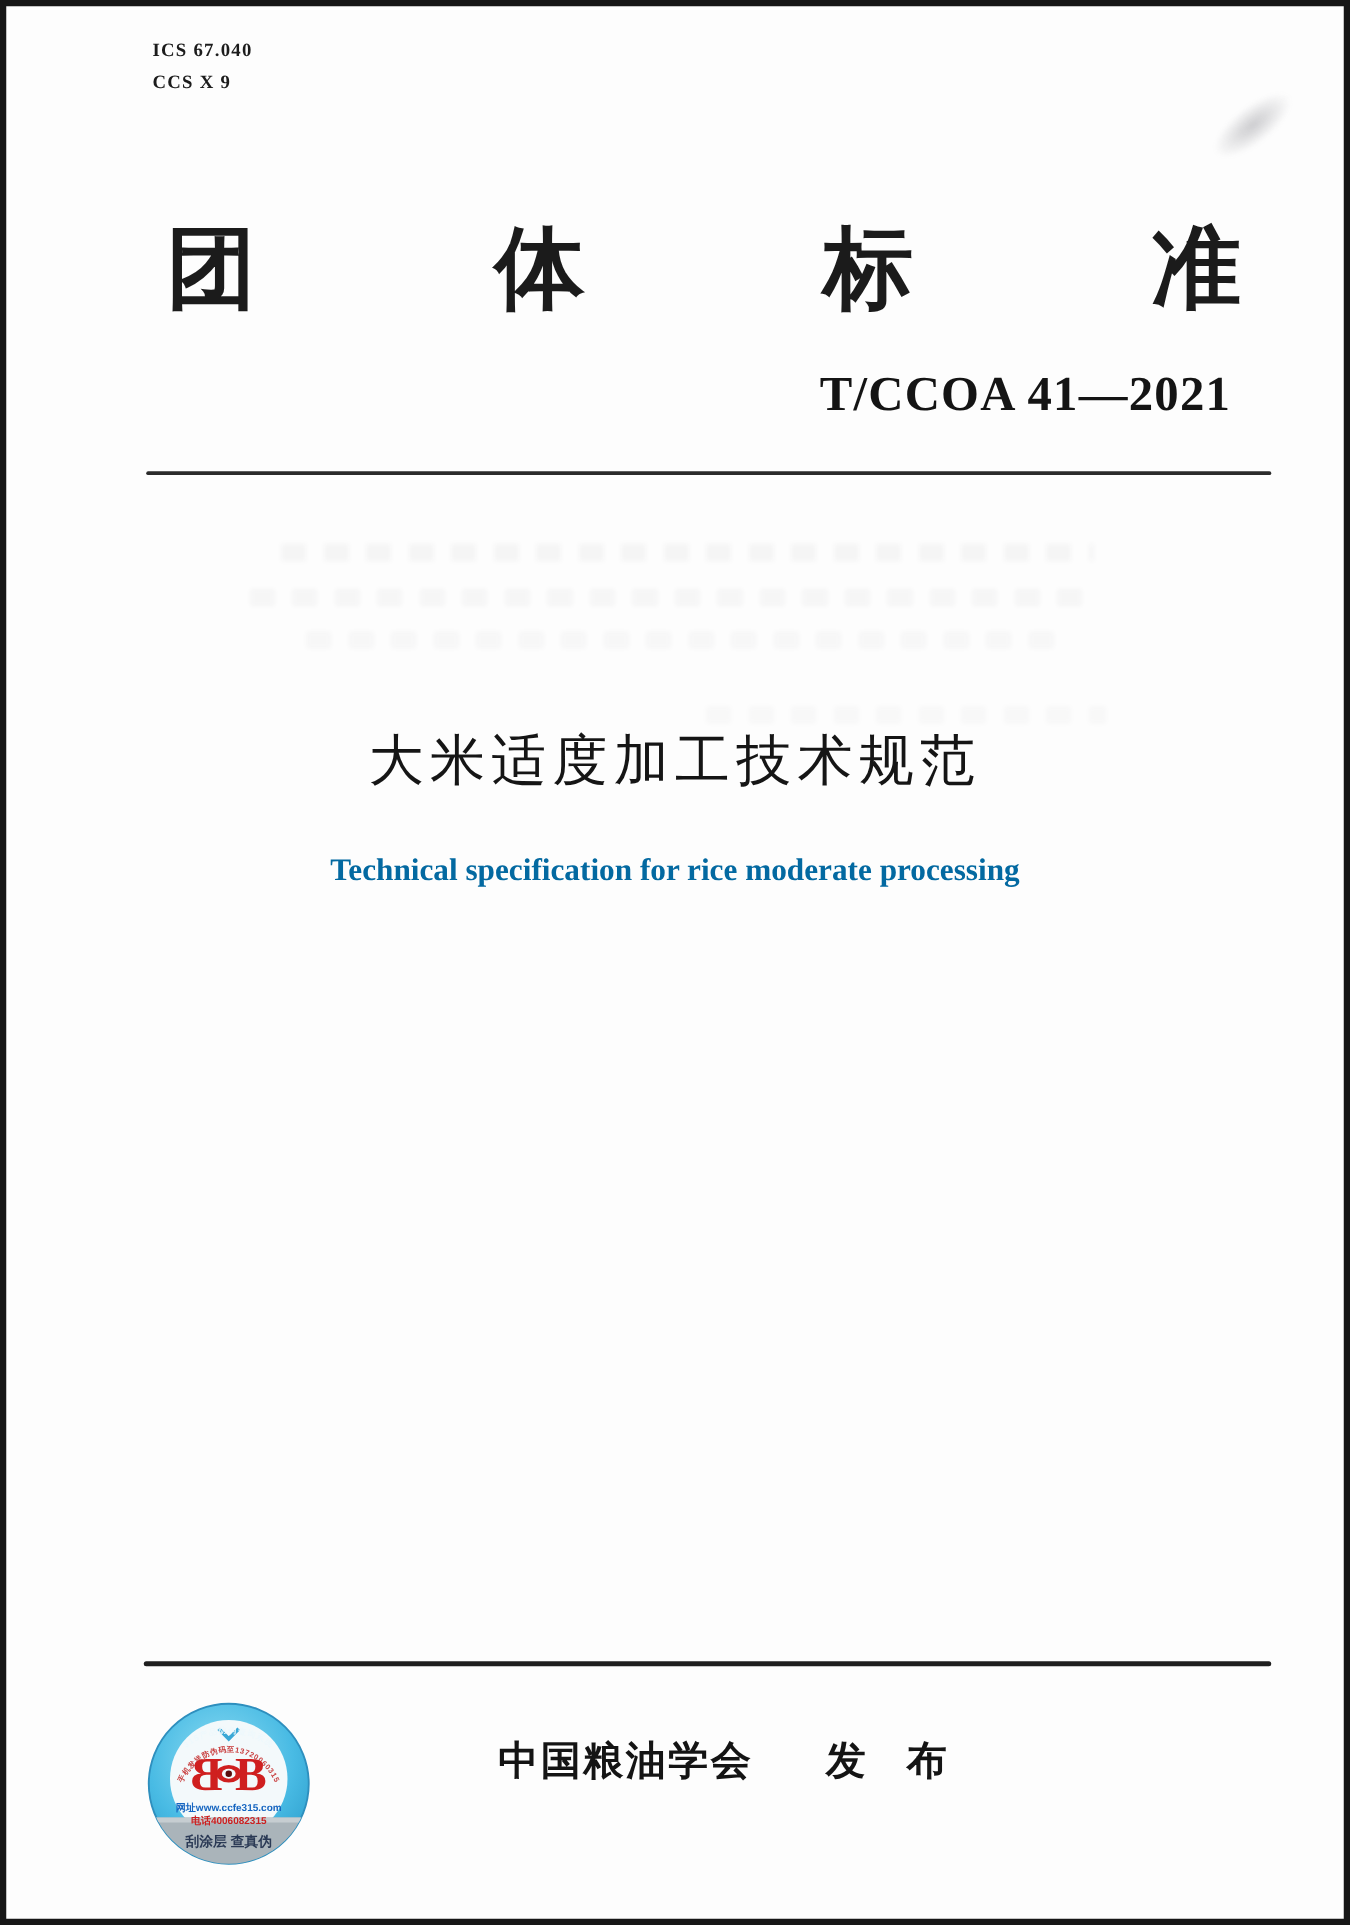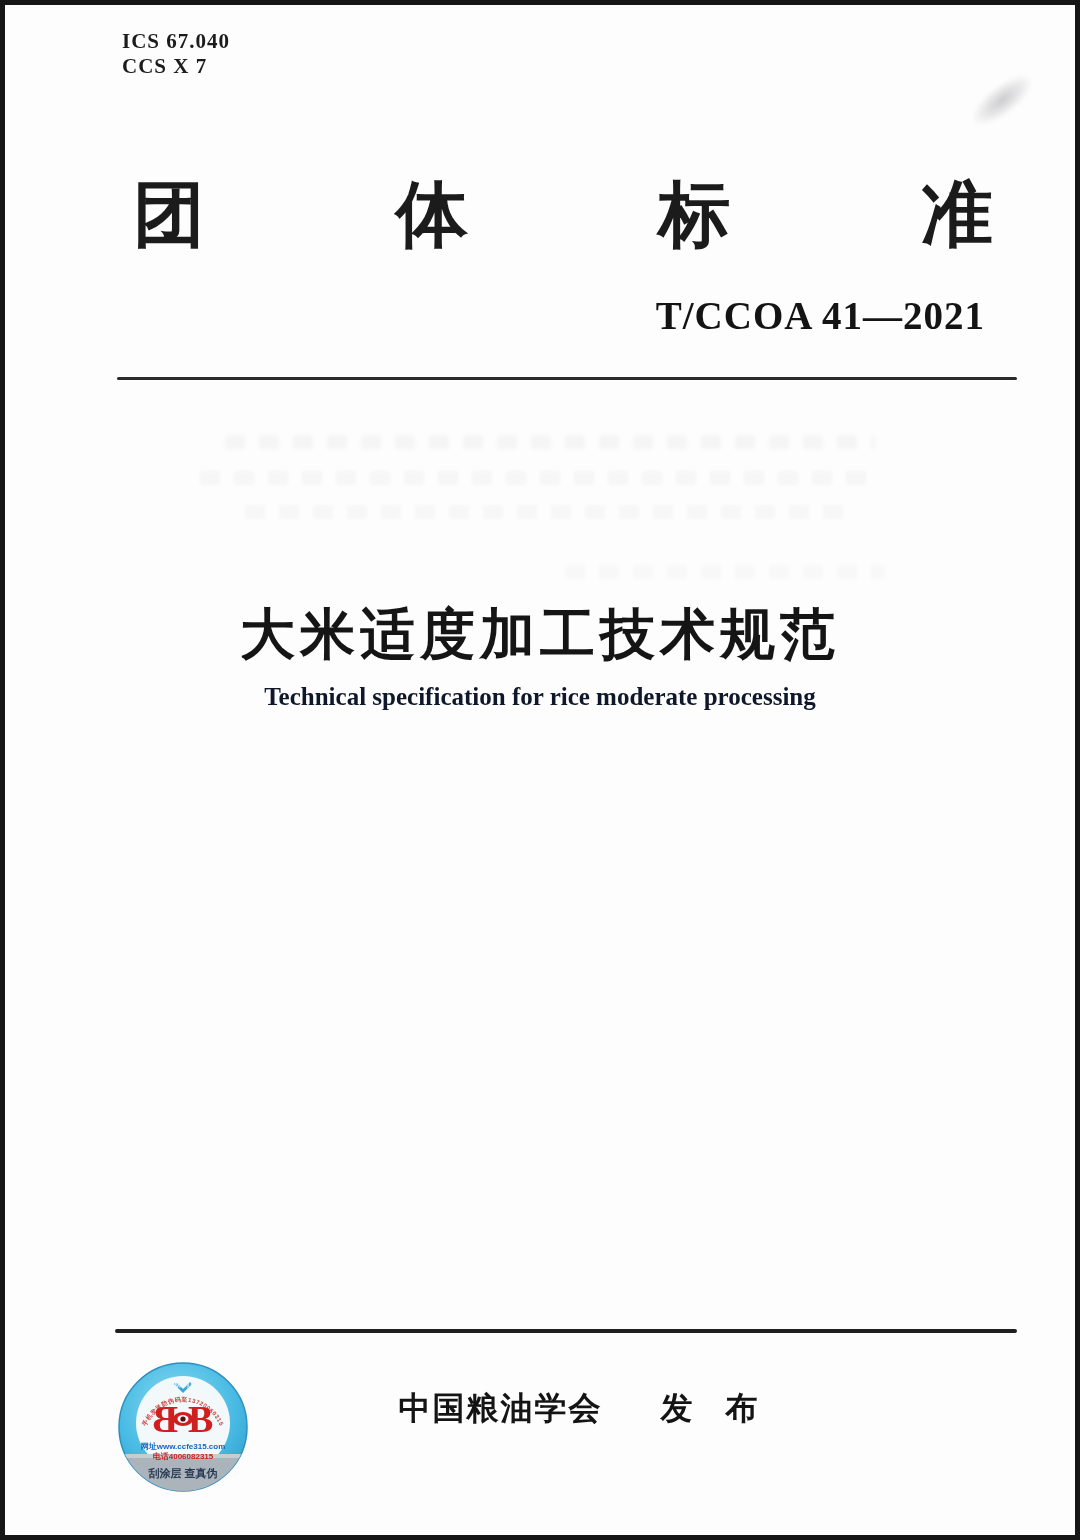--- a/index.html
+++ b/index.html
@@ -13,21 +13,21 @@
   .page {
     position:absolute; inset:0;
     background:#fdfdfd;
     border:5px solid #161616;
     box-sizing:border-box;
   }
   
   .ics-block {
     position:absolute; top:24px; left:117px;
     font-family:"Liberation Serif","DejaVu Serif",serif;
-    font-weight:700; font-size:21px; line-height:25px;
+    font-weight:700; font-size:15px; line-height:25px;
     letter-spacing:1px; color:#1c1c1c;
   }
   
   .std-type {
     position:absolute; top:162px; left:128px; width:860px;
     display:flex; justify-content:space-between;
     font-size:72px; font-weight:700; color:#1b1b1b;
   }
   
   .std-num {
@@ -48,29 +48,29 @@
   .ghost.g2 { top:466px; left:195px; width:680px; opacity:.45; }
   .ghost.g3 { top:500px; left:240px; width:600px; opacity:.4; }
   .ghost.g4 { top:560px; left:560px; width:320px; opacity:.35; }
   .smudge {
     position:absolute; top:50px; left:935px; width:110px; height:90px;
     background:radial-gradient(ellipse 45% 22% at 55% 55%, rgba(110,110,118,.35), rgba(110,110,118,0) 75%);
     transform:rotate(-38deg); filter:blur(1.5px);
   }
   
   .title-cn {
-    position:absolute; top:593px; left:0; width:100%;
-    text-align:center; font-size:55px; font-weight:700;
+    position:absolute; top:574px; left:0; width:100%;
+    text-align:center; font-size:44px; font-weight:400;
     letter-spacing:5px; color:#151515;
   }
   .title-en {
     position:absolute; top:678px; left:0; width:100%;
     text-align:center;
     font-family:"Liberation Serif","DejaVu Serif",serif;
-    font-weight:700; font-size:25px; color:#0f172a;
+    font-weight:700; font-size:25px; color:#0369a1;
   }
   
   .date-issue, .date-impl {
     position:absolute; top:1282px;
     font-size:29px; font-weight:700; color:#161616;
   }
   .date-issue { left:121px; }
   .date-impl  { right:70px; }
   .date-issue .lbl, .date-impl .lbl { margin-left:9px; letter-spacing:2px; }
   .rule-bottom {
@@ -88,21 +88,21 @@
   
   .seal { position:absolute; top:1356px; left:112px; width:132px; height:132px; }
 </style>
 </head>
 <body>
 
 <div class="page">
 
   <div class="ics-block">
     <div>ICS 67.040</div>
-    <div>CCS X 7</div>
+    <div>CCS X 9</div>
   </div>
 
   <div class="smudge"></div>
 
   <div class="std-type">
     <span>团</span>
     <span>体</span>
     <span>标</span>
     <span>准</span>
   </div>

